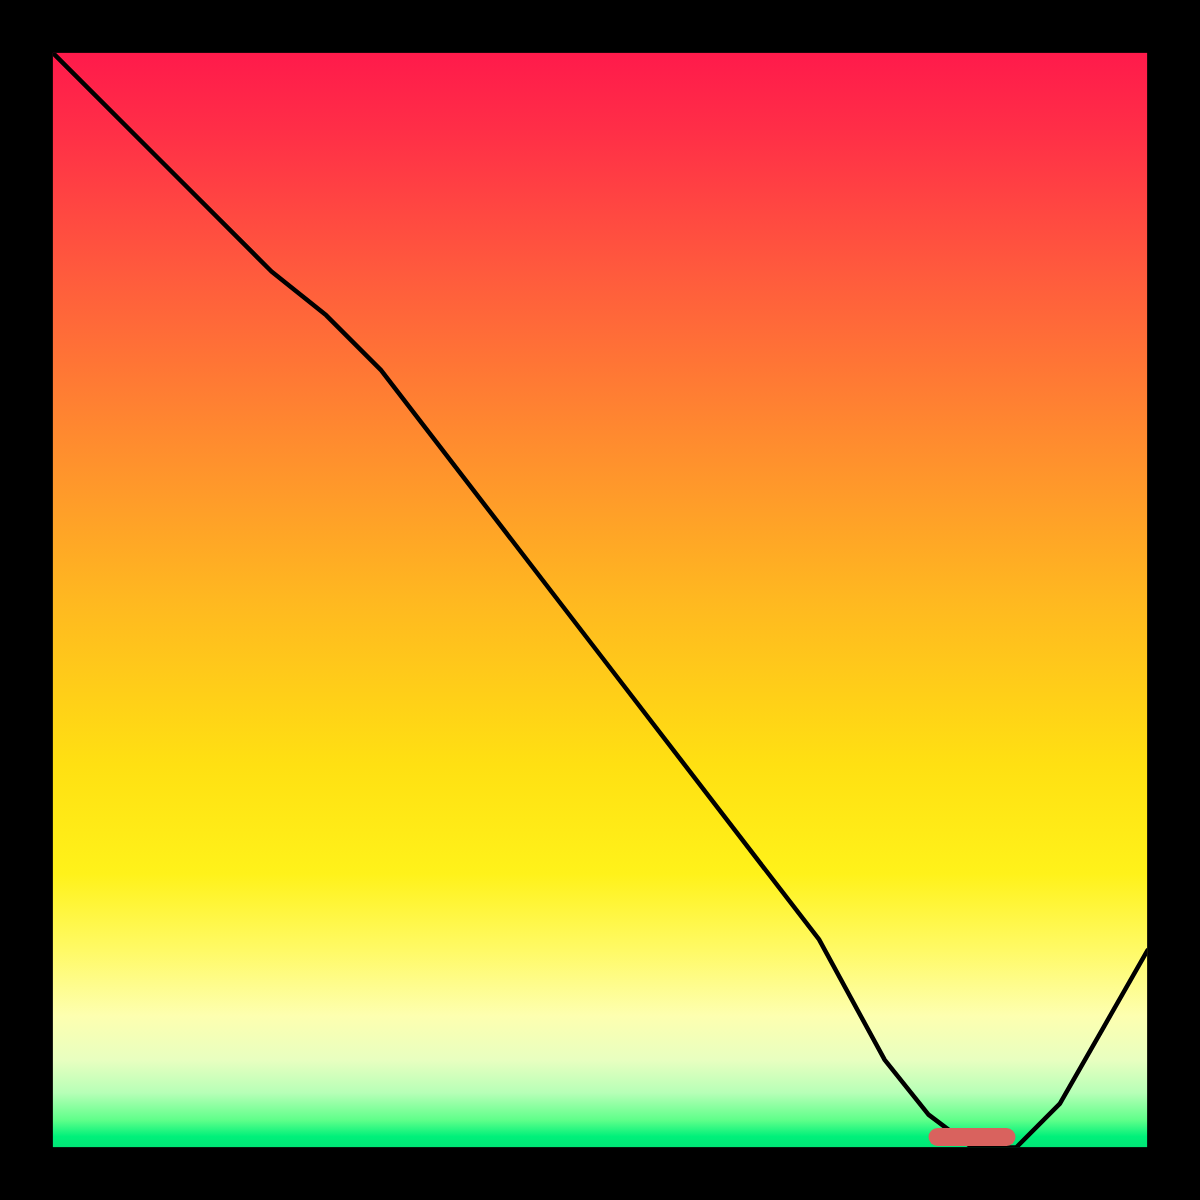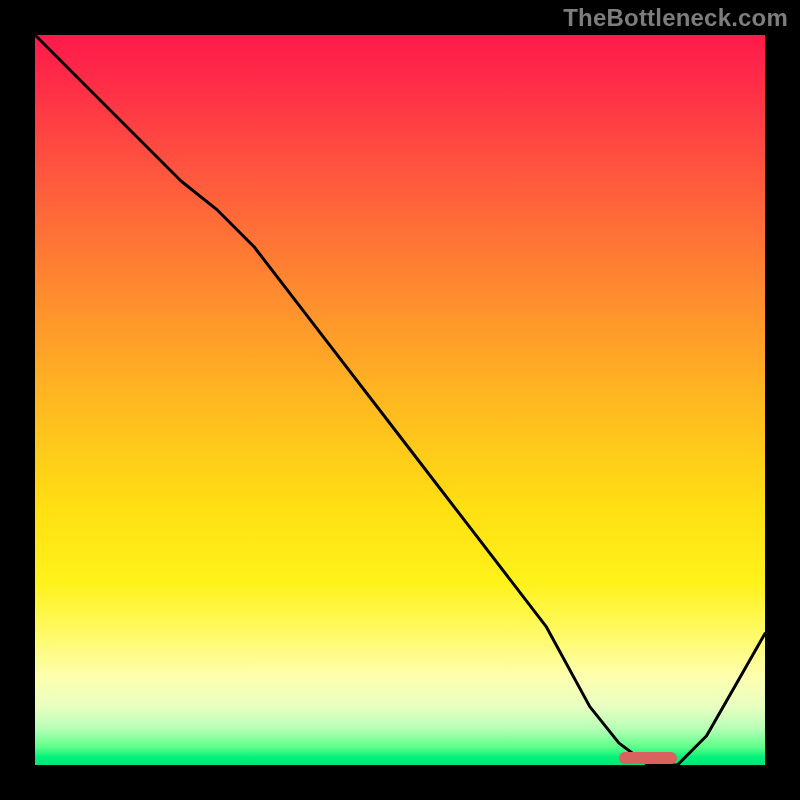--- a/index.html
+++ b/index.html
@@ -67,21 +67,20 @@
     position: absolute;
     height: 12px;
     border-radius: 6px;
     background: #d9625e;
   }
 </style>
 </head>
 <body>
 <div class="page">
 
-  <div class="attribution">TheBottleneck.com</div>
 
   <div class="plot-frame">
     <div class="plot-inner">
       <div class="gradient"></div>
 
       <svg class="curve" viewBox="0 0 730 730" preserveAspectRatio="none">
         <path id="curve-path" fill="none" stroke="#000000" stroke-width="3" stroke-linejoin="round" stroke-linecap="round" d="M0.0 0.0 L73.0 73.0 L146.0 146.0 L182.5 175.2 L219.0 211.7 L292.0 306.6 L365.0 401.5 L438.0 496.4 L511.0 591.3 L554.8 671.6 L584.0 708.1 L613.2 730.0 L642.4 730.0 L671.6 700.8 L700.8 649.7 L730.0 598.6"></path>
       </svg>
 
       <div class="marker" id="min-marker" style="left: 584px; width: 58.4px; bottom: 1px; background: rgb(217, 98, 94);"></div>

